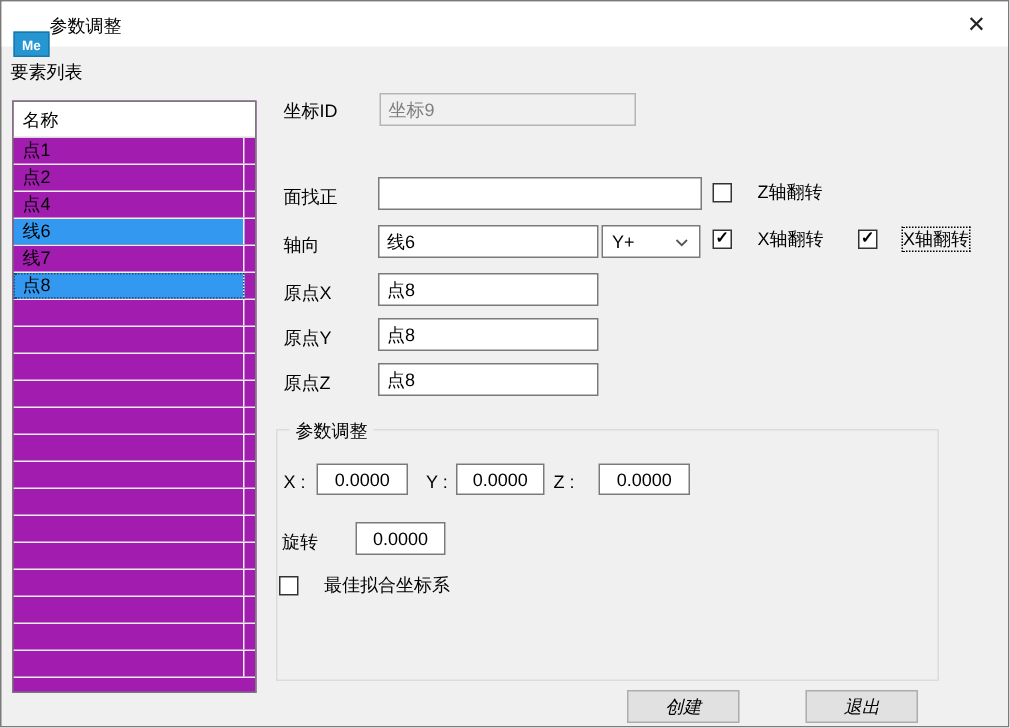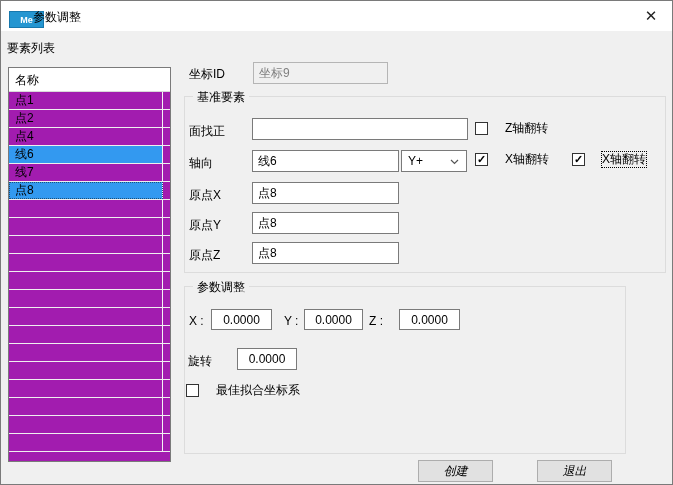--- a/index.html
+++ b/index.html
@@ -9,21 +9,21 @@
   .window {
     position:relative; width:673px; height:485px;
     background:#f0f0f0; overflow:hidden;
     border:1px solid #7a7a7a;
     font-size:12px; color:#000;
   }
 
   
   .titlebar { position:absolute; left:0; top:0; right:0; height:30px; background:#ffffff; }
   .app-icon {
-    position:absolute; left:8px; top:10px; width:35px; height:17px;
+    position:absolute; left:8px; top:20px; width:24px; height:17px;
     background:#2596d1; border:1px solid #1878ad; color:#fff;
     font-size:9px; font-weight:bold; display:flex; align-items:center; justify-content:center;
   }
   .title-text { position:absolute; left:32px; top:8px; font-size:12px; color:#000; }
   .close-btn {
     position:absolute; right:11px; top:5px; width:20px; height:20px;
     display:flex; align-items:center; justify-content:center;
     font-size:15px; color:#222; cursor:pointer;
   }
 
@@ -154,25 +154,22 @@
         <div class="list-row">
           <div class="fill"></div>
         </div>
         <div class="list-row">
           <div class="fill"></div>
         </div>
       </div>
   </div>
 
   <div class="lbl" style="left:188px; top:65px;">坐标ID</div>
-  <input class="tb disabled" style="left: 252px; top: 61px; width: 135px;" disabled="" value="坐标9">
-
-  <div class="groupbox" style="left:183px; top:95px; width:482px; height:177px;">
-    <span class="group-title">基准要素</span>
-  </div>
+  <input class="tb disabled" style="left: 252px; top: 61px; width: 171px;" disabled="" value="坐标9">
+
 
   <div class="lbl" style="left:188px; top:122px;">面找正</div>
   <input class="tb" style="left: 251px; top: 117px; width: 216px;" value="">
 
   <div class="checkbox" style="left:474px; top:120px;">
     <span class="box"></span>
     <span class="cb-label">Z轴翻转</span>
   </div>
 
   <div class="lbl" style="left:188px; top:154px;">轴向</div>

